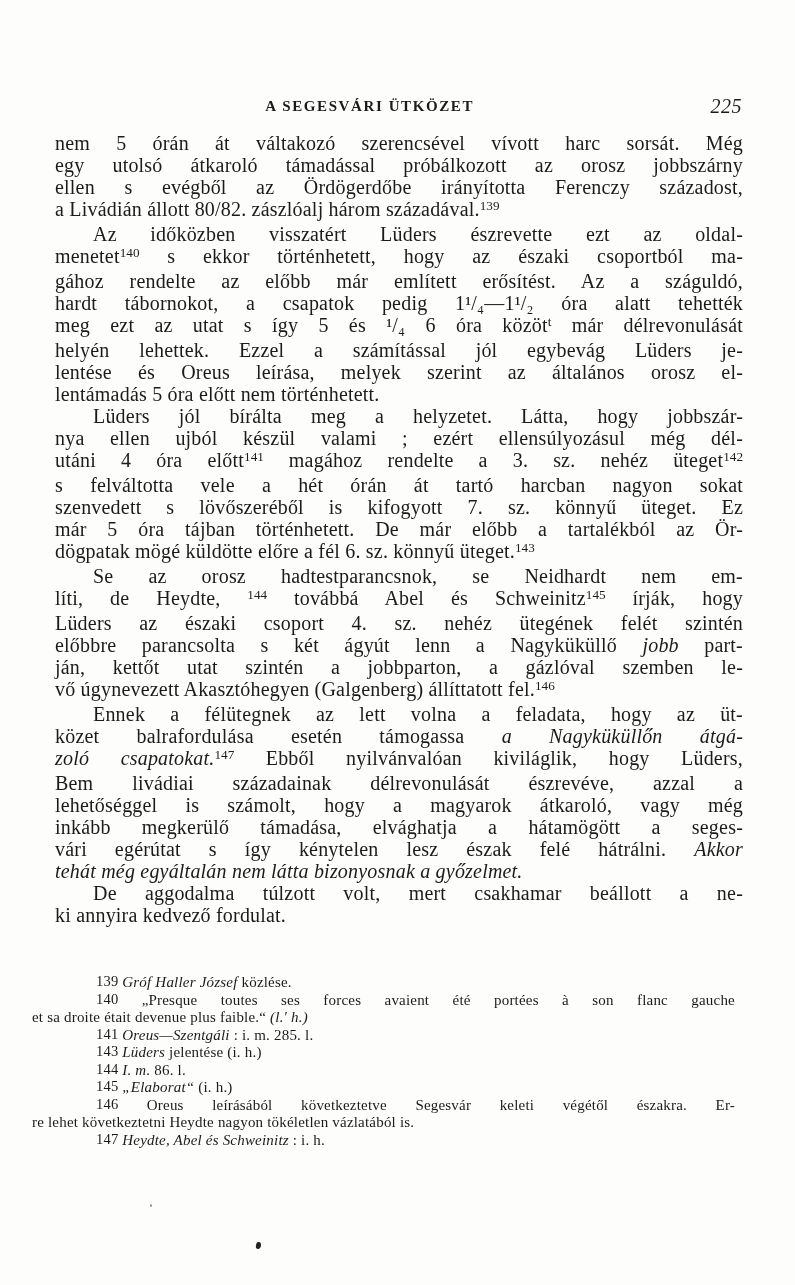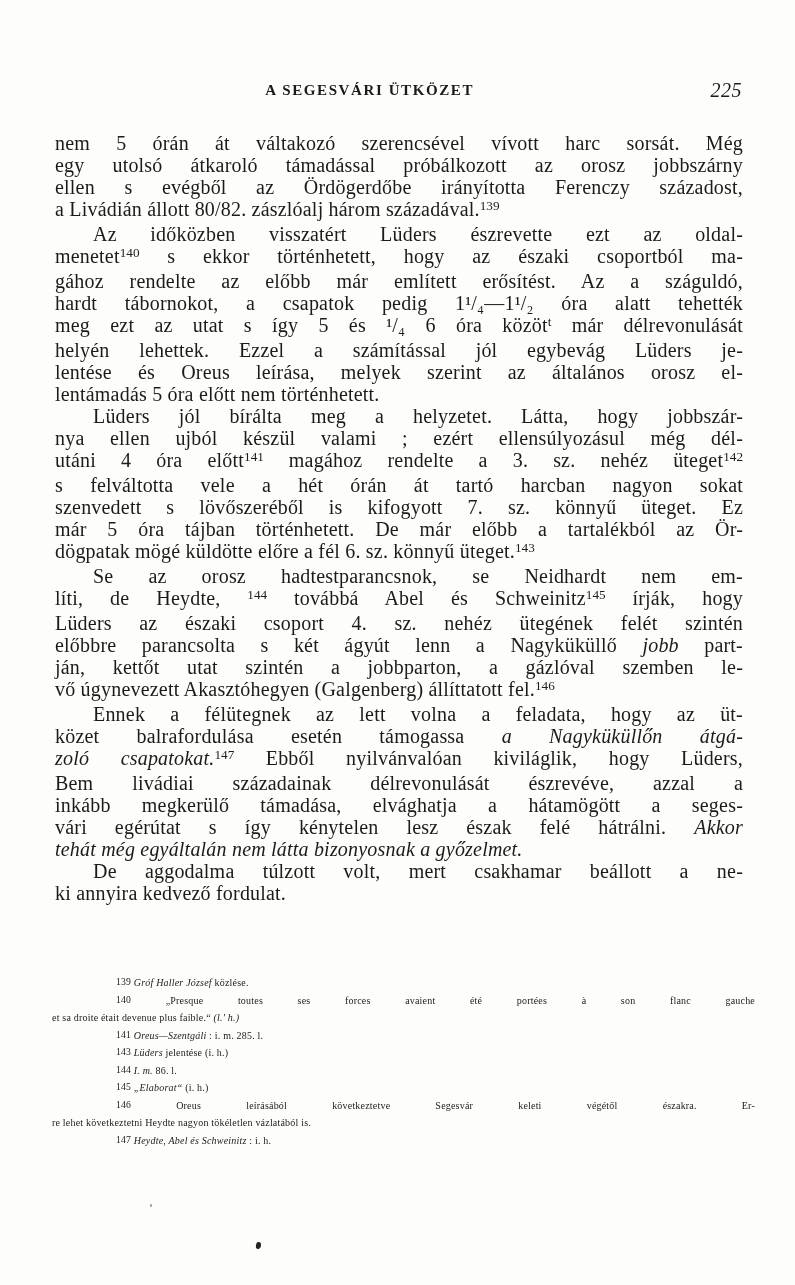--- a/index.html
+++ b/index.html
@@ -4,38 +4,38 @@
 <style>
   html,body{margin:0;padding:0;}
   body{
     width:795px;height:1285px;position:relative;overflow:hidden;
     background:#fdfdfc;color:#1c1b19;
     font-family:"Liberation Serif","DejaVu Serif",serif;
   }
   .page{position:absolute;inset:0;}
 
   
-  .running-head{position:absolute;top:0;left:0;width:100%;height:110px;}
+  .running-head{position:absolute;top:16px;left:0;width:100%;height:110px;}
   .rh-title{
     position:absolute;top:82px;left:46.5%;transform:translateX(-50%);
     font-size:15px;font-weight:700;letter-spacing:1.6px;white-space:nowrap;
   }
   .rh-page{
     position:absolute;top:79px;right:53px;font-size:20px;letter-spacing:.5px;font-style:italic;
   }
 
   
   .body-text{
     position:absolute;left:55px;top:132px;width:688px;
     font-size:20px;line-height:22px;letter-spacing:.2px;
   }
   
   .footnotes{
-    position:absolute;left:52px;top:974px;width:703px;
-    font-size:10px;line-height:17.5px;letter-spacing:.2px;
+    position:absolute;left:32px;top:974px;width:703px;
+    font-size:15px;line-height:17.5px;letter-spacing:.2px;
   }
 
   .line{
     text-align:justify;text-align-last:justify;
     white-space:normal;
   }
   .line.last{text-align-last:left;}
   .line.ind{text-indent:38px;}
   .line.ind-fn{text-indent:64px;}
 
@@ -90,20 +90,21 @@
         <div class="line"><span>Lüders az északi csoport 4. sz. nehéz ütegének  felét  szintén</span></div>
         <div class="line"><span>előbbre parancsolta s két ágyút lenn a Nagyküküllő </span><span class="it">jobb</span><span> part-</span></div>
         <div class="line"><span>ján, kettőt utat szintén a jobbparton, a gázlóval szemben le-</span></div>
         <div class="line last"><span>vő úgynevezett Akasztóhegyen (Galgenberg) állíttatott fel.</span><span class="sup">146</span></div>
       </div>
       <div>
         <div class="line ind"><span>Ennek a félütegnek az lett volna a feladata,  hogy az üt-</span></div>
         <div class="line"><span>közet balrafordulása esetén támogassa </span><span class="it">a Nagyküküllőn  átgá-</span></div>
         <div class="line"><span class="it">zoló csapatokat.</span><span class="sup">147</span><span> Ebből nyilvánvalóan kiviláglik, hogy Lüders,</span></div>
         <div class="line"><span>Bem livádiai századainak  délrevonulását  észrevéve,  azzal a</span></div>
+        <div class="line"><span>lehetőséggel is számolt, hogy a magyarok átkaroló, vagy még</span></div>
         <div class="line"><span>inkább megkerülő támadása, elvághatja a  hátamögött a seges-</span></div>
         <div class="line"><span>vári egérútat s így kénytelen lesz észak  felé  hátrálni.  </span><span class="it">Akkor</span></div>
         <div class="line last"><span class="it">tehát még egyáltalán nem látta bizonyosnak a  győzelmet.</span></div>
       </div>
       <div>
         <div class="line ind"><span>De aggodalma túlzott volt, mert  csakhamar beállott a ne-</span></div>
         <div class="line last"><span>ki annyira kedvező fordulat.</span></div>
       </div>
     </div>
 

